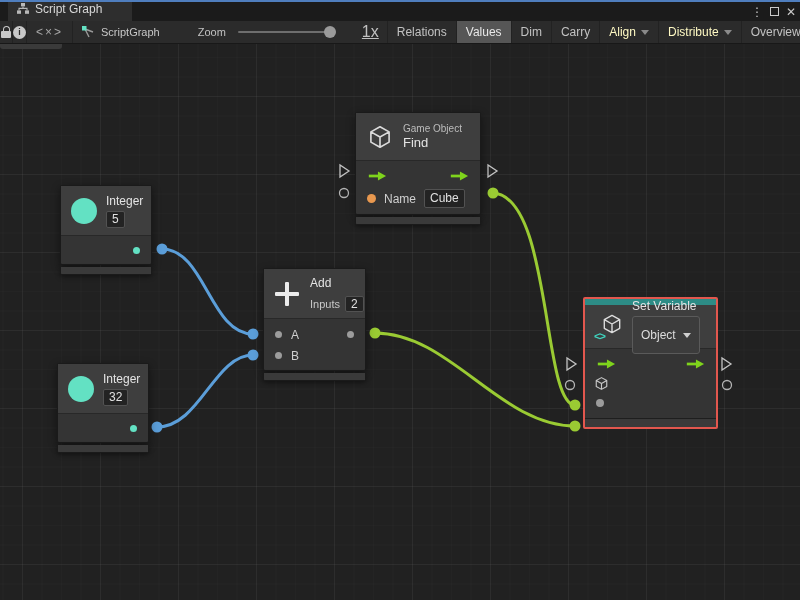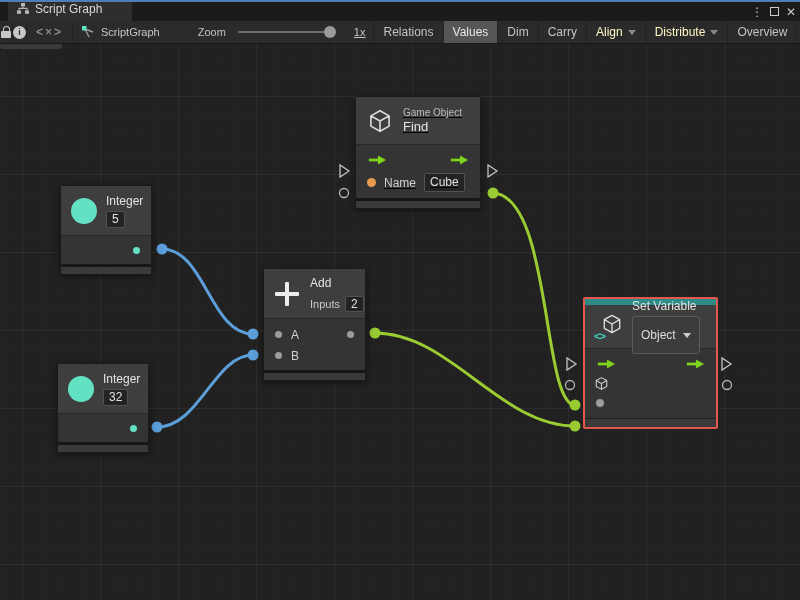--- a/index.html
+++ b/index.html
@@ -27,21 +27,21 @@
   .tbtn.active { background:#565656; color:#e8e8e8; }
   .tbtn.disabled { color:#fef9c3; }
   .tbtn .caret { margin-left:5px; }
   .caret-shape { width:0; height:0; border-left:4px solid transparent; border-right:4px solid transparent;
                  border-top:5px solid #8a8a8a; display:inline-block; }
   .tb-mid { display:flex; align-items:center; flex:1; border-right:1px solid #222; padding:0 8px; }
   .graph-name { color:#c8c8c8; font-size:11px; margin-left:6px; }
   .zoom-label { color:#c2c2c2; font-size:11px; margin-left:38px; }
   .zoom-track { position:relative; width:96px; height:2px; background:#6e6e6e; margin-left:12px; border-radius:1px; }
   .zoom-handle { position:absolute; right:-2px; top:-5px; width:12px; height:12px; border-radius:50%; background:#9a9a9a; }
-  .zoom-value { color:#c2c2c2; font-size:11px; margin-left:20px;text-decoration:underline; }
+  .zoom-value { color:#c2c2c2; font-size:16px; margin-left:28px;text-decoration:underline; }
   .lock-icon { position:relative; width:12px; height:12px; }
   .lock-icon .shackle { position:absolute; left:2.5px; top:0; width:7px; height:7px;
                         border:1.5px solid #c8c8c8; border-bottom:none; border-radius:4px 4px 0 0; }
   .lock-icon .body { position:absolute; left:1px; top:5px; width:10px; height:7px; background:#c8c8c8; border-radius:1px; }
   .info-circle { width:13px; height:13px; border-radius:50%; background:#c8c8c8; color:#2b2b2b;
                  font-size:9px; font-weight:bold; display:flex; align-items:center; justify-content:center; }
 
   
   .canvas { position:absolute; left:0; top:44px; width:800px; height:556px; background:#212121;
     background-image:
@@ -235,21 +235,21 @@
           </div>
           <div class="row" style="height:21px; padding:0 11px; gap:9px;">
             <span class="dot gray" style="width:7px; height:7px;"></span>
             <span style="color:#cfcfcf; font-size:12px;">B</span>
           </div>
         </div>
       </div>
       <div class="node-footer"></div>
     </div>
 
-    <div class="node" style="left:355px; top:52px; width:126px;text-decoration:underline;">
+    <div class="node" style="left:355px; top:68px; width:126px;">
       <div class="node-main">
         <div class="node-header" style="height:48px; padding:0 11px; gap:10px;">
           <svg width="26" height="26" viewBox="0 0 24 24">
             <path d="M12 2.6 L20.4 7.3 V16.7 L12 21.4 L3.6 16.7 V7.3 Z M3.6 7.3 L12 12 L20.4 7.3 M12 12 V21.4" stroke="#dcdcdc" stroke-width="1.5" fill="none" stroke-linejoin="round"></path>
           </svg>
           <div>
             <div class="ncaption">Game Object</div>
             <div class="ntitle" style="font-size:13px;">Find</div>
           </div>
         </div>

